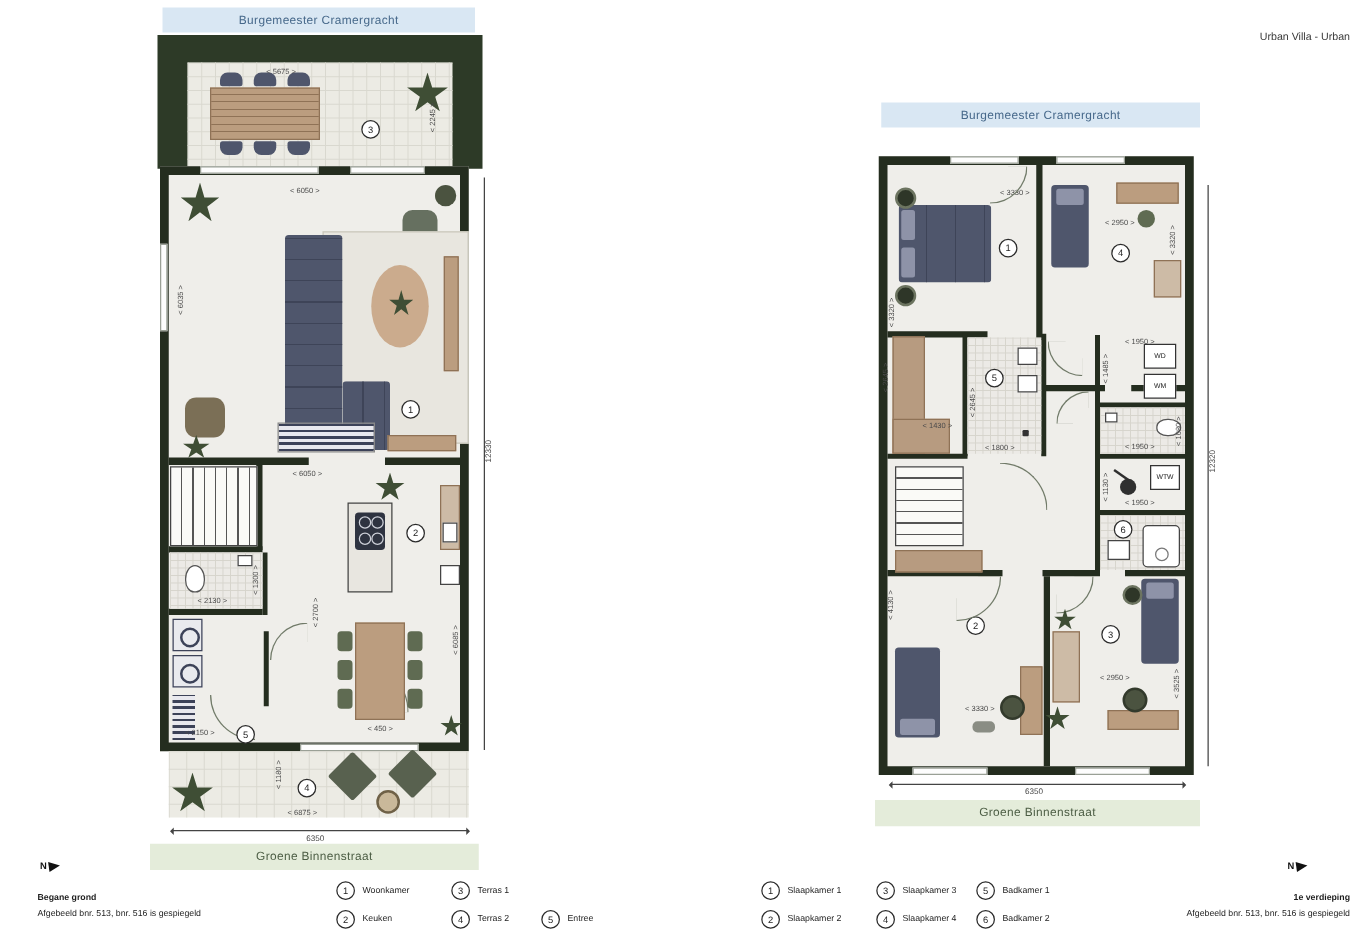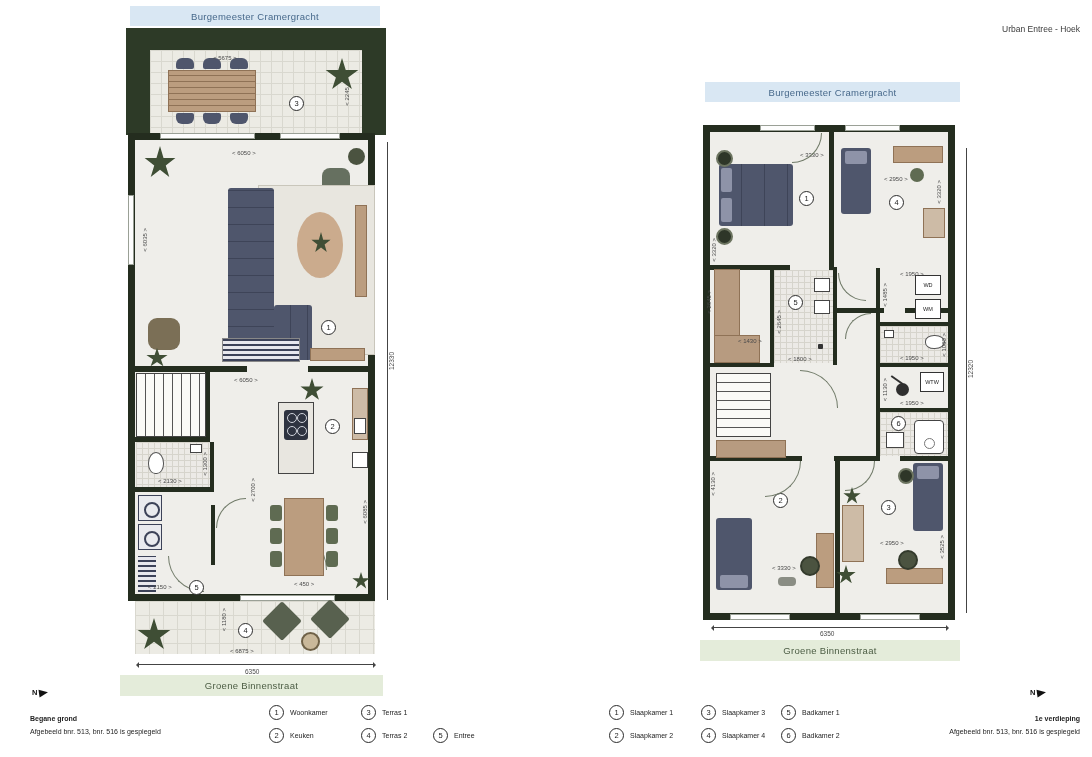--- a/index.html
+++ b/index.html
@@ -68,21 +68,21 @@
   .legend-item .badge{position:static;flex:0 0 auto;}
   .legend-item .lab{font-size:7px;color:#1d1d1d;white-space:nowrap;}
   .toilet{position:absolute;background:#fff;border:1px solid #555;border-radius:50% 50% 45% 45%;}
   .drain{position:absolute;width:5px;height:5px;background:#333;border-radius:1px;}
 </style>
 </head>
 <body>
 
 <div class="stage">
 
-  <div class="txt" style="left:930px;top:24px;width:150px;text-align:right;font-size:8.5px;color:#3a3a3a;">Urban Entree - Hoek</div>
+  <div class="txt" style="left:930px;top:24px;width:150px;text-align:right;font-size:8.5px;color:#3a3a3a;">Urban Villa - Urban</div>
 
   <div class="banner-blue" style="left:130px;top:6px;width:250px;height:20px;">Burgemeester Cramergracht</div>
 
   <div class="hedge" style="left:126px;top:28px;width:260px;height:107px;"></div>
   <div class="tiles" style="left:150px;top:50px;width:212px;height:85px;"></div>
   <div class="f-wood" style="left:168px;top:70px;width:88px;height:42px;background-image:repeating-linear-gradient(0deg,transparent 0 5px,#8f7256 5px 6px);"></div>
   <div class="f-blue" style="left:176px;top:58px;width:18px;height:11px;border-radius:6px 6px 2px 2px;"></div>
   <div class="f-blue" style="left:203px;top:58px;width:18px;height:11px;border-radius:6px 6px 2px 2px;"></div>
   <div class="f-blue" style="left:230px;top:58px;width:18px;height:11px;border-radius:6px 6px 2px 2px;"></div>
   <div class="f-blue" style="left:176px;top:113px;width:18px;height:11px;border-radius:2px 2px 6px 6px;"></div>

